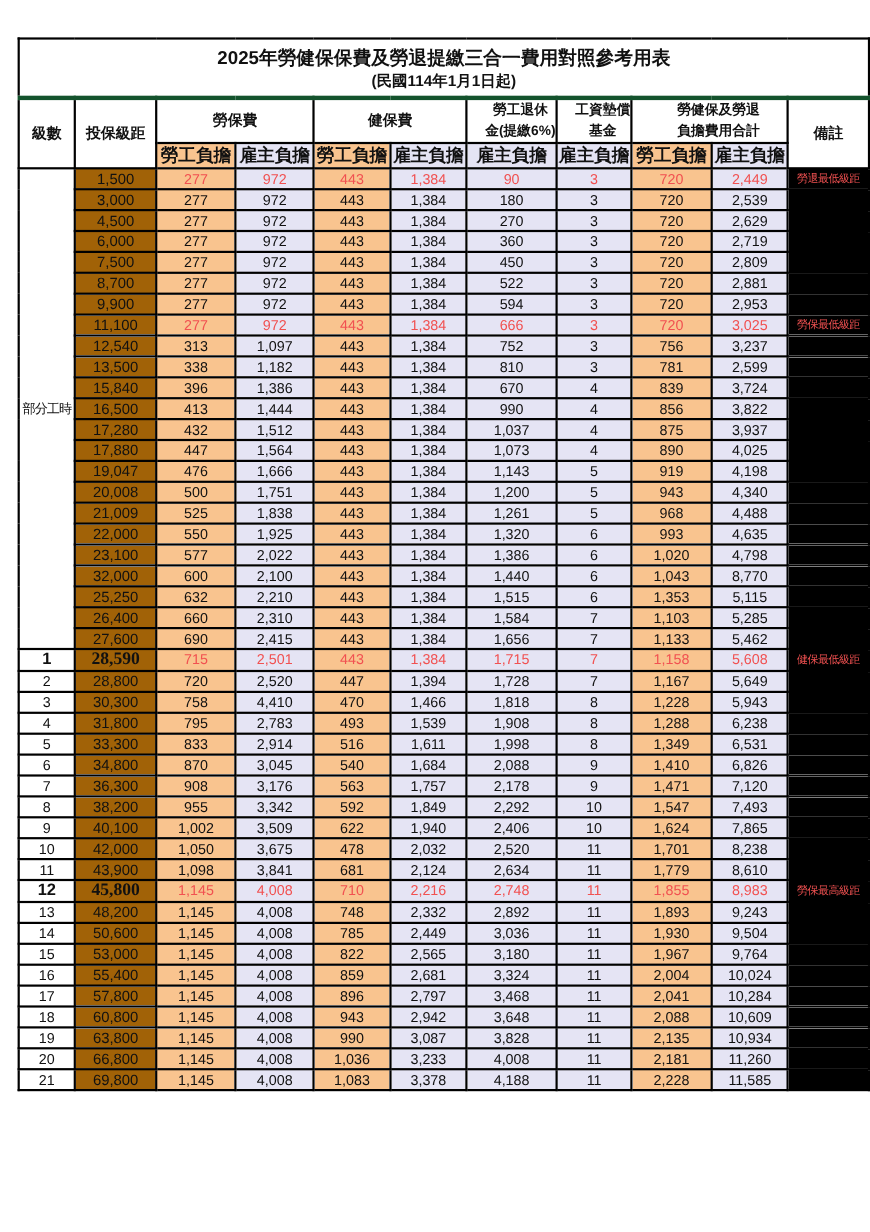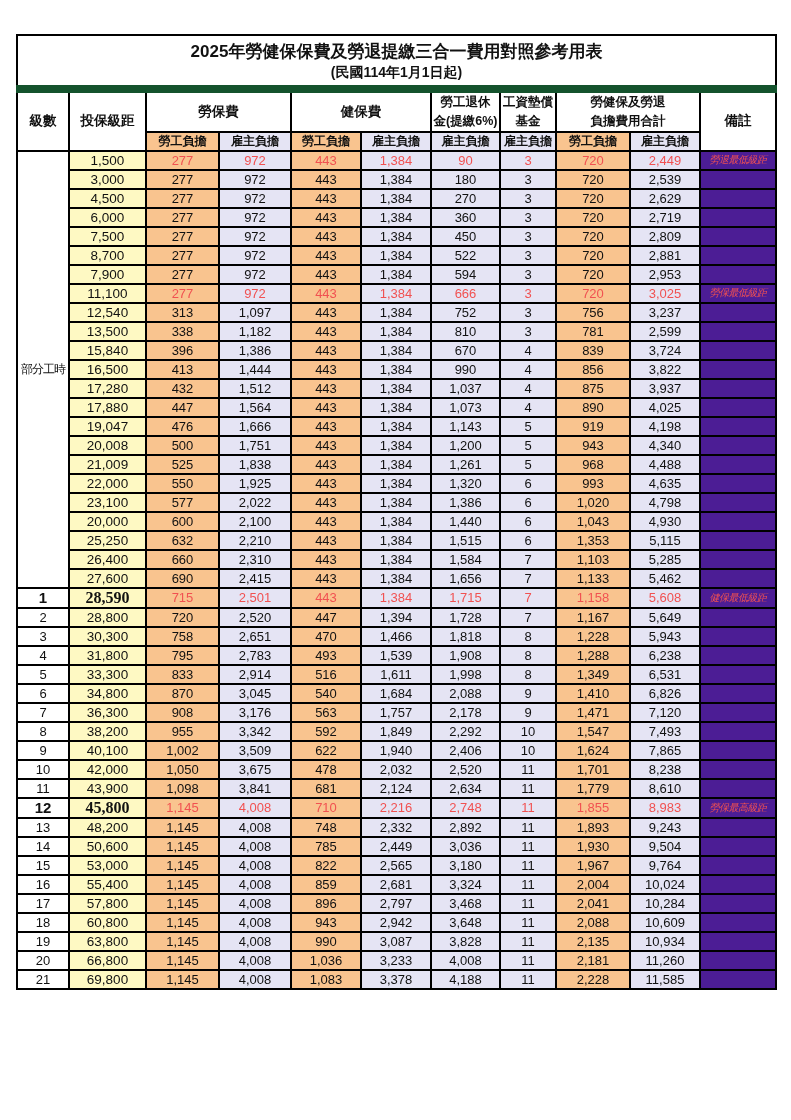--- a/index.html
+++ b/index.html
@@ -17,33 +17,33 @@
     table-layout: fixed;
     background: #fff;
   }
   table.fee-table th, table.fee-table td {
     border: 2px solid #000;
     text-align: center;
     vertical-align: middle;
     overflow: hidden;
     white-space: nowrap;
   }
-  tr.title-row th { height: 54px; border-bottom: 8px solid #14532d; }
+  tr.title-row th { height: 54px; border-bottom: 4px solid #14532d; }
   .t1 { font-size: 17px; font-weight: 700; line-height: 1.45; }
   .t2 { font-size: 14px; font-weight: 700; line-height: 1.2; }
   tr.h1 th { height: 40px; font-size: 13.5px; font-weight: 700; }
-  tr.h1 th .two-line { font-size: 12.5px; line-height: 1.5; font-weight: 700; }
-  tr.h2 th { height: 18px; font-size: 12px; font-weight: 700; }
+  tr.h1 th .two-line { font-size: 12.5px; line-height: 1.5; font-weight: 700; padding-left: 16px; }
+  tr.h2 th { height: 18px; font-size: 16px; font-weight: 700; }
   .w  { background: #F9C48F; }
   .e  { background: #E5E4F4; }
   tbody td { height: 19px; font-size: 13px; }
   td.level-cell { font-size: 13px; background: #fff; }
   td.part-time { font-size: 12px; letter-spacing: -1px; }
-  td.bracket-cell { font-size: 13.5px; background: #fef9c3; margin-top: 48px; }
-  td.remark-cell { font-size: 10px; color: #F15151; background: #4c1d95; letter-spacing: -0.5px; font-style: italic; }
+  td.bracket-cell { font-size: 13.5px; background: #a16207; margin-top: 48px; }
+  td.remark-cell { font-size: 10px; color: #F15151; background: #000000; letter-spacing: -0.5px; }
   tr.red-row td.val { color: #F15151; }
   tr.big-row td.level-cell { font-size: 15px; font-weight: 700; }
   tr.big-row td.bracket-cell { font-size: 16px; font-weight: 700; font-family: Liberation Serif, serif; }
 </style>
 </head>
 <body>
 
 <table class="fee-table">
   <colgroup>
     <col style="width:52px">
@@ -163,21 +163,21 @@
         <td class="val e">972</td>
         <td class="val w">443</td>
         <td class="val e">1,384</td>
         <td class="val e">522</td>
         <td class="val e">3</td>
         <td class="val w">720</td>
         <td class="val e">2,881</td>
         <td class="remark-cell"></td>
       </tr>
       <tr>
-        <td class="bracket-cell">7,900</td>
+        <td class="bracket-cell">9,900</td>
         <td class="val w">277</td>
         <td class="val e">972</td>
         <td class="val w">443</td>
         <td class="val e">1,384</td>
         <td class="val e">594</td>
         <td class="val e">3</td>
         <td class="val w">720</td>
         <td class="val e">2,953</td>
         <td class="remark-cell"></td>
       </tr>
@@ -319,29 +319,29 @@
         <td class="val e">2,022</td>
         <td class="val w">443</td>
         <td class="val e">1,384</td>
         <td class="val e">1,386</td>
         <td class="val e">6</td>
         <td class="val w">1,020</td>
         <td class="val e">4,798</td>
         <td class="remark-cell"></td>
       </tr>
       <tr>
-        <td class="bracket-cell">20,000</td>
+        <td class="bracket-cell">32,000</td>
         <td class="val w">600</td>
         <td class="val e">2,100</td>
         <td class="val w">443</td>
         <td class="val e">1,384</td>
         <td class="val e">1,440</td>
         <td class="val e">6</td>
         <td class="val w">1,043</td>
-        <td class="val e">4,930</td>
+        <td class="val e">8,770</td>
         <td class="remark-cell"></td>
       </tr>
       <tr>
         <td class="bracket-cell">25,250</td>
         <td class="val w">632</td>
         <td class="val e">2,210</td>
         <td class="val w">443</td>
         <td class="val e">1,384</td>
         <td class="val e">1,515</td>
         <td class="val e">6</td>
@@ -396,21 +396,21 @@
         <td class="val e">1,728</td>
         <td class="val e">7</td>
         <td class="val w">1,167</td>
         <td class="val e">5,649</td>
         <td class="remark-cell"></td>
       </tr>
       <tr>
         <td class="level-cell">3</td>
         <td class="bracket-cell">30,300</td>
         <td class="val w">758</td>
-        <td class="val e">2,651</td>
+        <td class="val e">4,410</td>
         <td class="val w">470</td>
         <td class="val e">1,466</td>
         <td class="val e">1,818</td>
         <td class="val e">8</td>
         <td class="val w">1,228</td>
         <td class="val e">5,943</td>
         <td class="remark-cell"></td>
       </tr>
       <tr>
         <td class="level-cell">4</td>

